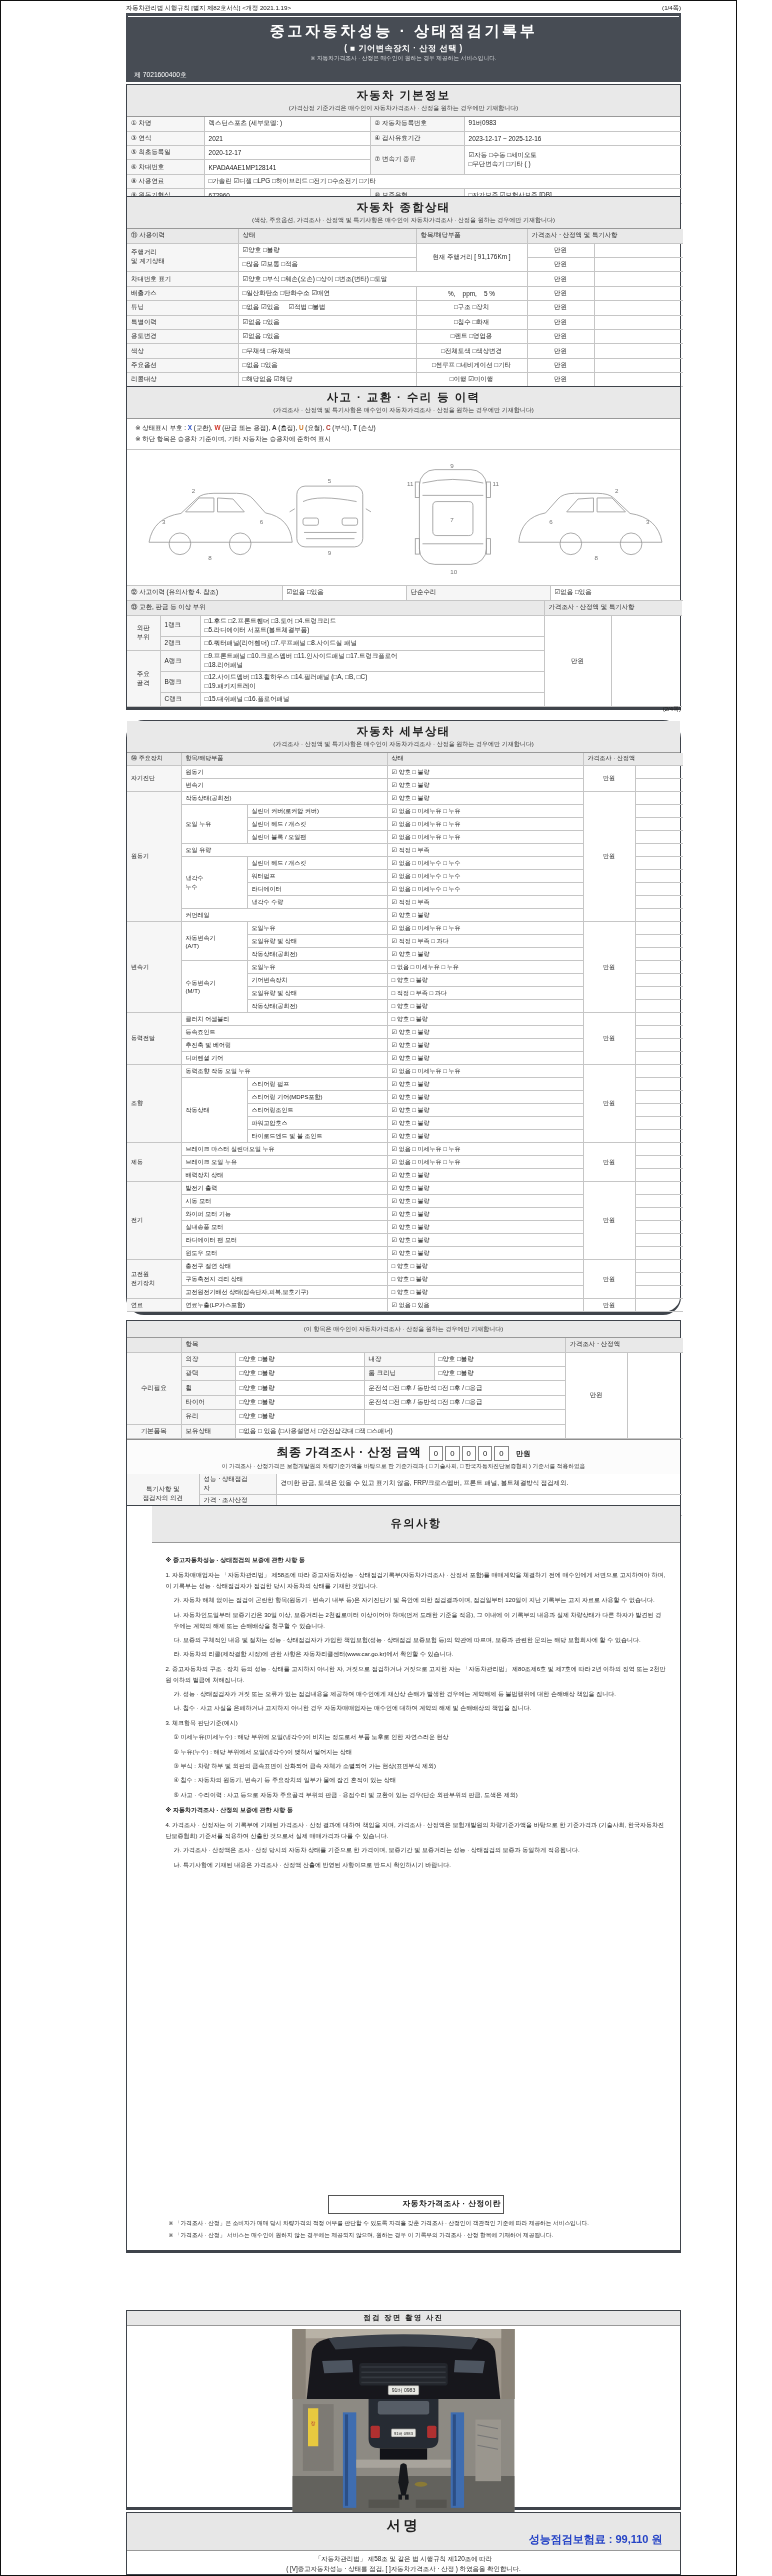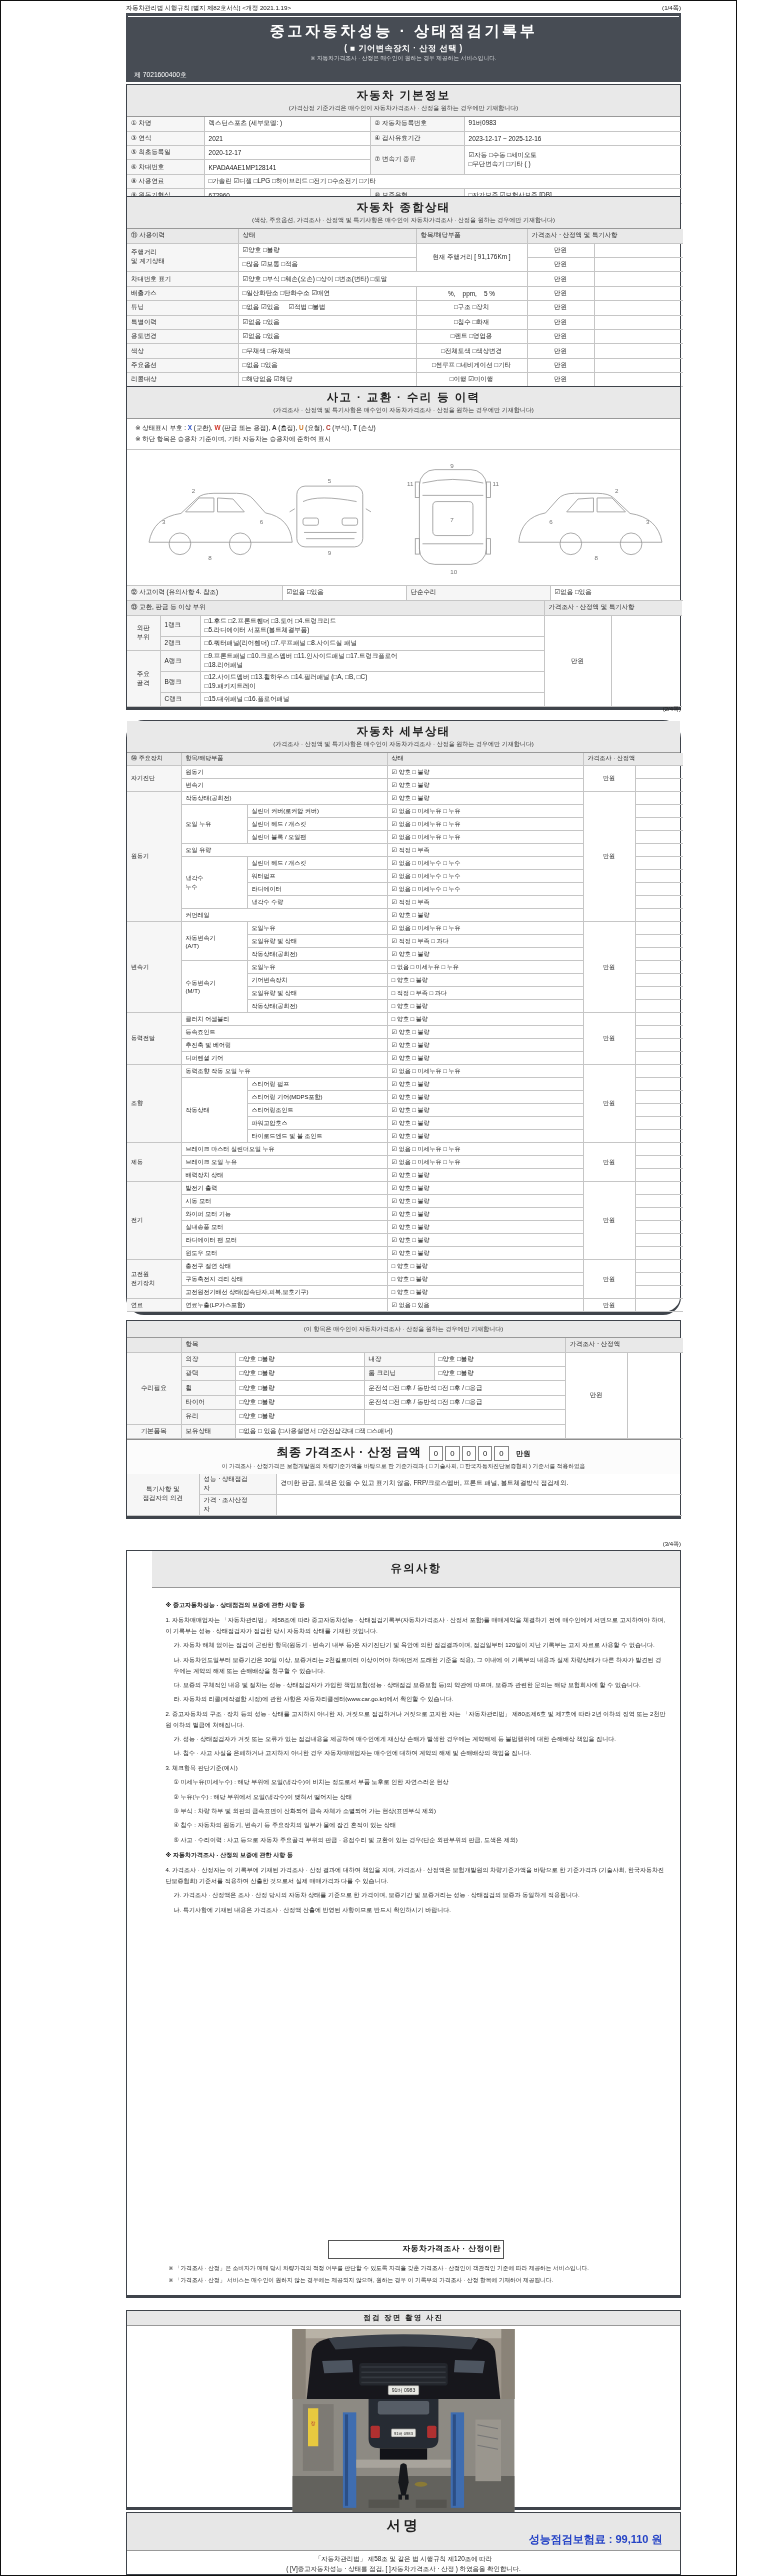--- a/index.html
+++ b/index.html
@@ -685,21 +685,21 @@
             <td class="lbl">가격 · 조사산정
 자</td>
             <td></td>
           </tr>
         </tbody>
     </table>
   </section>
 
   <div class="pm" style="top:1539px;">(3/4쪽)</div>
 
-  <section class="box sec-notice" style="top:1549px;height:748px;padding-left:25px;">
+  <section class="box sec-notice" style="top:1504px;height:748px;padding-left:25px;">
     <div class="sec-title" style="padding:10.3px 0;">
       <div class="t">유의사항</div>
     </div>
     <div class="notice-body">
       <div id="notice-lines">
           <div class="nline h">※ 중고자동차성능 · 상태점검의 보증에 관한 사항 등</div>
           <div class="nline p">1. 자동차매매업자는 「자동차관리법」 제58조에 따라 중고자동차성능 · 상태점검기록부(자동차가격조사 · 산정서 포함)를 매매계약을 체결하기 전에 매수인에게 서면으로 고지하여야 하며, 이 기록부는 성능 · 상태점검자가 점검한 당시 자동차의 상태를 기재한 것입니다.</div>
           <div class="nline p i1">가. 자동차 해체 없이는 점검이 곤란한 항목(원동기 · 변속기 내부 등)은 자기진단기 및 육안에 의한 점검결과이며, 점검일부터 120일이 지난 기록부는 고지 자료로 사용할 수 없습니다.</div>
           <div class="nline p i1">나. 자동차인도일부터 보증기간은 30일 이상, 보증거리는 2천킬로미터 이상이어야 하며(먼저 도래한 기준을 적용), 그 이내에 이 기록부의 내용과 실제 차량상태가 다른 하자가 발견된 경우에는 계약의 해제 또는 손해배상을 청구할 수 있습니다.</div>
           <div class="nline p i1">다. 보증의 구체적인 내용 및 절차는 성능 · 상태점검자가 가입한 책임보험(성능 · 상태점검 보증보험 등)의 약관에 따르며, 보증과 관련한 문의는 해당 보험회사에 할 수 있습니다.</div>

